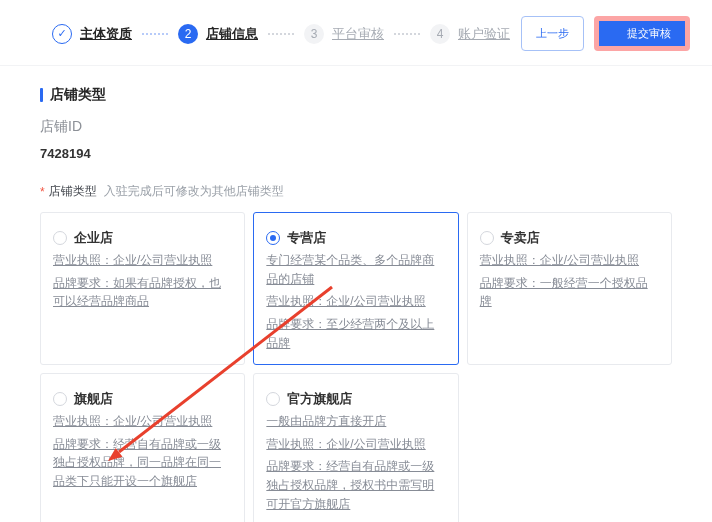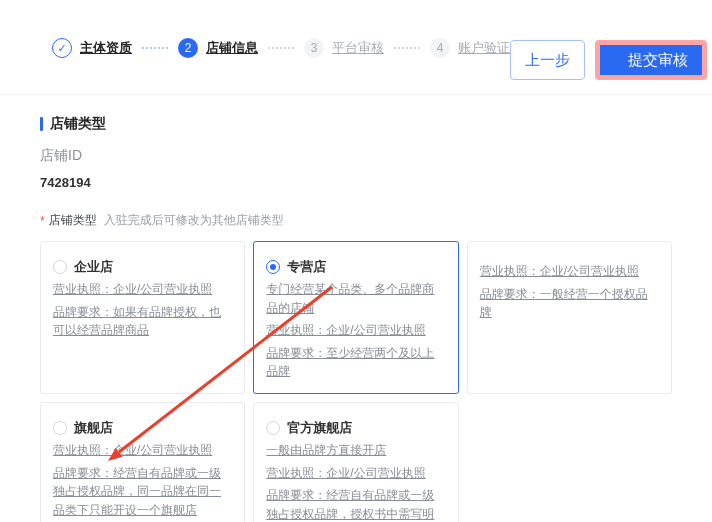--- a/index.html
+++ b/index.html
@@ -28,22 +28,22 @@
   .step.done .step-circle { border:1px solid #2a6af2; color:#2a6af2; background:#fff; font-size:11px; font-weight:bold; }
   .step.active .step-circle { background:#2a6af2; color:#fff; }
   .step.pending .step-circle { background:#f2f3f5; color:#a6abb3; }
   .step-label { font-size:13px; margin-left:8px; white-space:nowrap;text-decoration:underline; }
   .step.done .step-label, .step.active .step-label { color:#262626; font-weight:bold; }
   .step.pending .step-label { color:#a6abb3; }
   .dots { width:26px; height:0; border-top:2px dotted #d4d7dd; margin:0 10px; }
   .dots.blue { border-top-color:#b7cbf9; }
   .header-buttons { display:flex; gap:10px; }
   .btn {
-    font-size:15px; border-radius:4px; padding:6px 14px; cursor:pointer;
-    font-family:inherit; line-height:1.2; white-space:nowrap;margin-top:24px;
+    font-size:11px; border-radius:4px; padding:6px 14px; cursor:pointer;
+    font-family:inherit; line-height:1.2; white-space:nowrap;
   }
   .btn-outline { border:1px solid #a6c1f7; color:#2a6af2; background:#fff; }
   .btn-primary { background:#2a6af2; color:#fff; border:5px solid #fca5a5;padding-left:28px; }
 
   
   .content { padding:0 40px; }
   .section-title { display:flex; align-items:center; margin-top:20px; }
   .section-bar { width:3px; height:14px; background:#2a6af2; margin-right:7px; border-radius:1px; }
   .section-text { font-size:14px; font-weight:bold; color:#262626; }
 
@@ -156,20 +156,24 @@
         <span class="card-title">专营店</span>
       </div>
       <div class="card-body">
         <div class="card-line">专门经营某个品类、多个品牌商品的店铺</div>
         <div class="card-line">营业执照：企业/公司营业执照</div>
         <div class="card-line">品牌要求：至少经营两个及以上品牌</div>
       </div>
     </div>
 
     <div class="card">
+      <div class="card-head">
+        <span class="radio"></span>
+        <span class="card-title">专卖店</span>
+      </div>
       <div class="card-body">
         <div class="card-line">营业执照：企业/公司营业执照</div>
         <div class="card-line">品牌要求：一般经营一个授权品牌</div>
       </div>
     </div>
 
     <div class="card">
       <div class="card-head">
         <span class="radio"></span>
         <span class="card-title">旗舰店</span>

